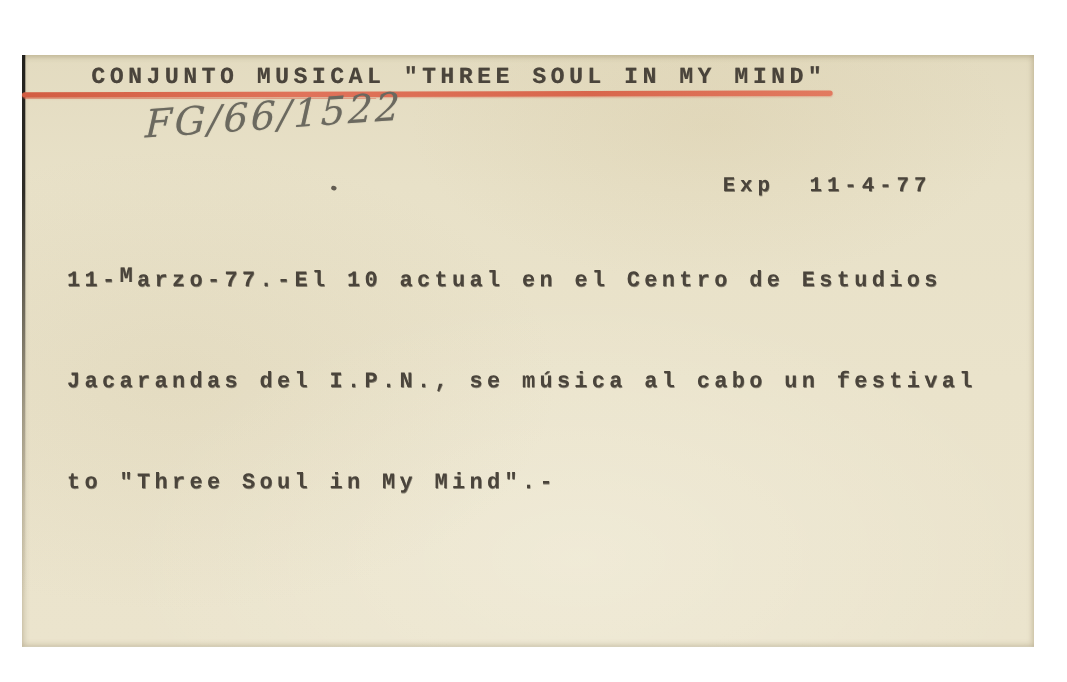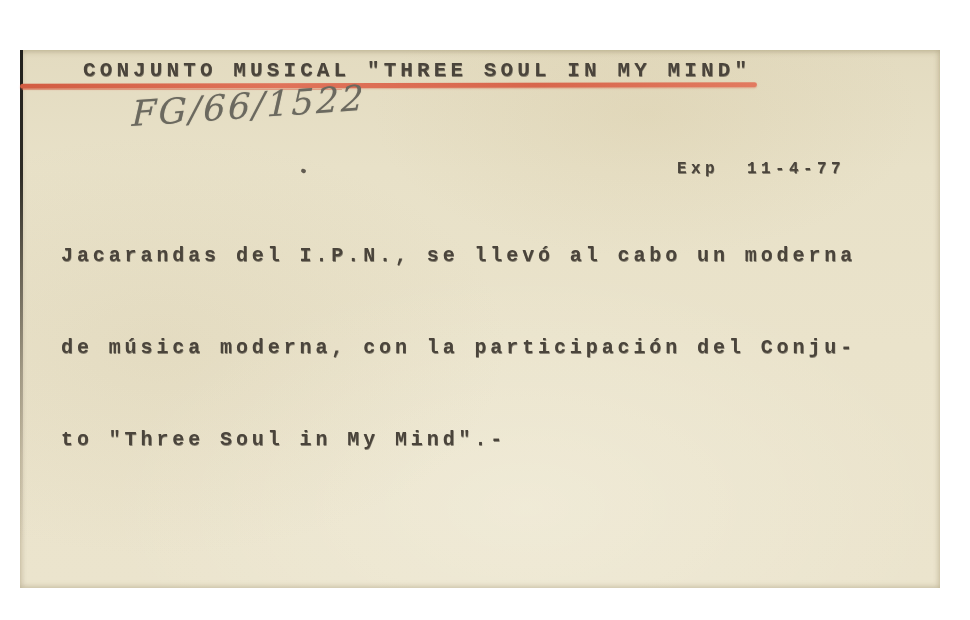--- a/index.html
+++ b/index.html
@@ -74,22 +74,22 @@
     font-size: 35px;
     letter-spacing: 2.5px;
     color: #6b695f;
     text-shadow: 0 0 1px rgba(107,105,95,0.45);
     transform: rotate(-4deg) skewX(-6deg);
     transform-origin: left center;
     white-space: pre;
   }
   .refs {
     position: absolute;
-    left: 657px; top: 44px;
-    font-size: 16px;
+    left: 637px; top: 44px;
+    font-size: 19px;
     letter-spacing: 4.4px;
     line-height: 30px;
   }
   .stray-dot {
     position: absolute;
     left: 281px; top: 119px;
     width: 5px; height: 4px;
     background: #4a443c;
     border-radius: 50%;
     opacity: 0.85;
@@ -122,19 +122,19 @@
 
     <div class="handwriting">FG/66/1522</div>
 
     <div class="refs ink">
       <div>Exp  11-4-77</div>
     </div>
 
     <div class="stray-dot"></div>
 
     <div class="body-text ink">
-      <div>Jacarandas del I.P.N., se llevó al cabo un moderna</div>
-      <div>de música moderna, con la participación del Conju-</div>
+      <div><span>11-</span><span class="sup">M</span><span>arzo-77.-El 10 actual en el Centro de Estudios</span></div>
+      <div>Jacarandas del I.P.N., se música al cabo un festival</div>
       <div>to "Three Soul in My Mind".-</div>
     </div>
 
   </div>
 </div>
 
 </body></html>

